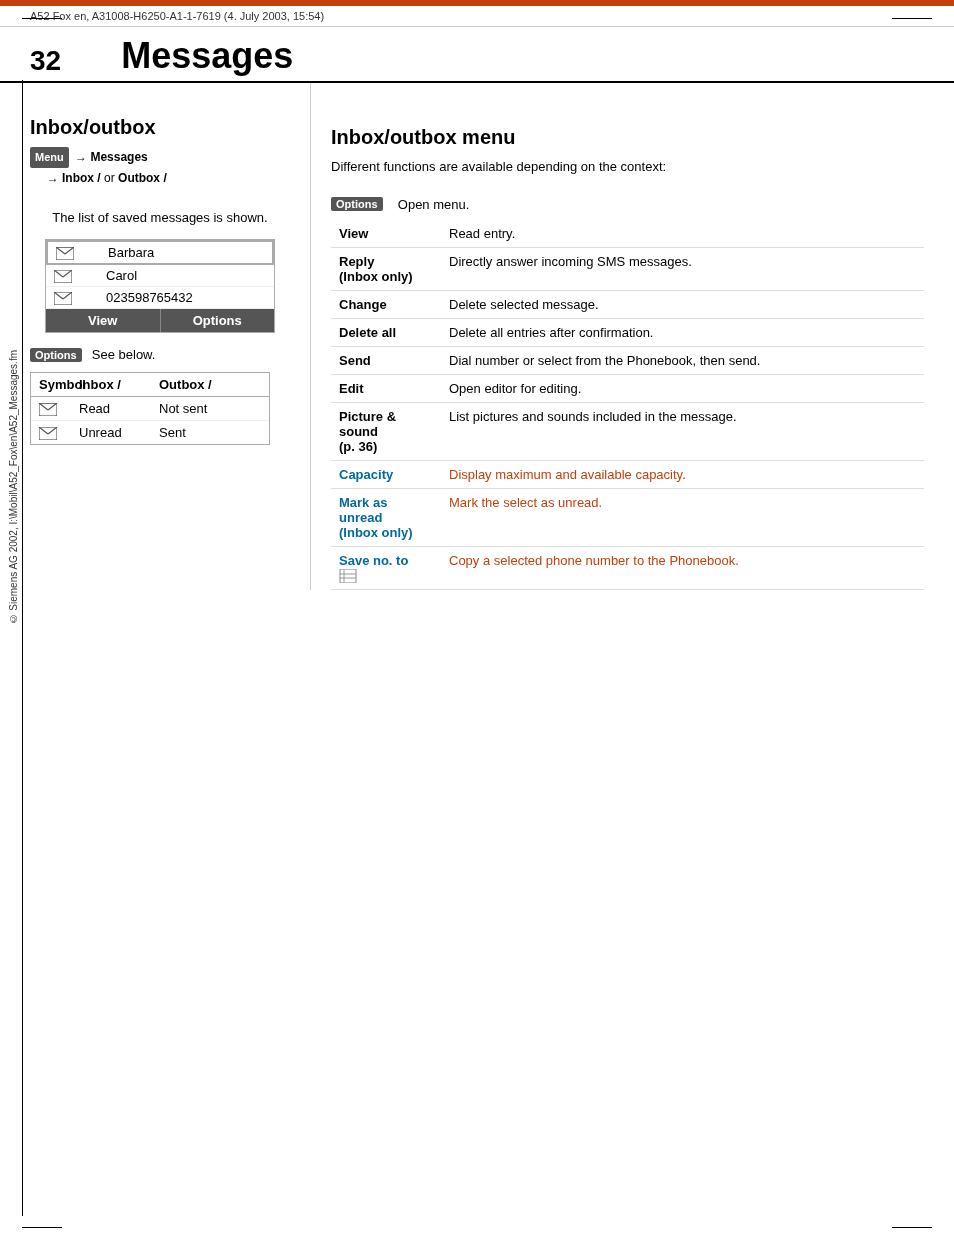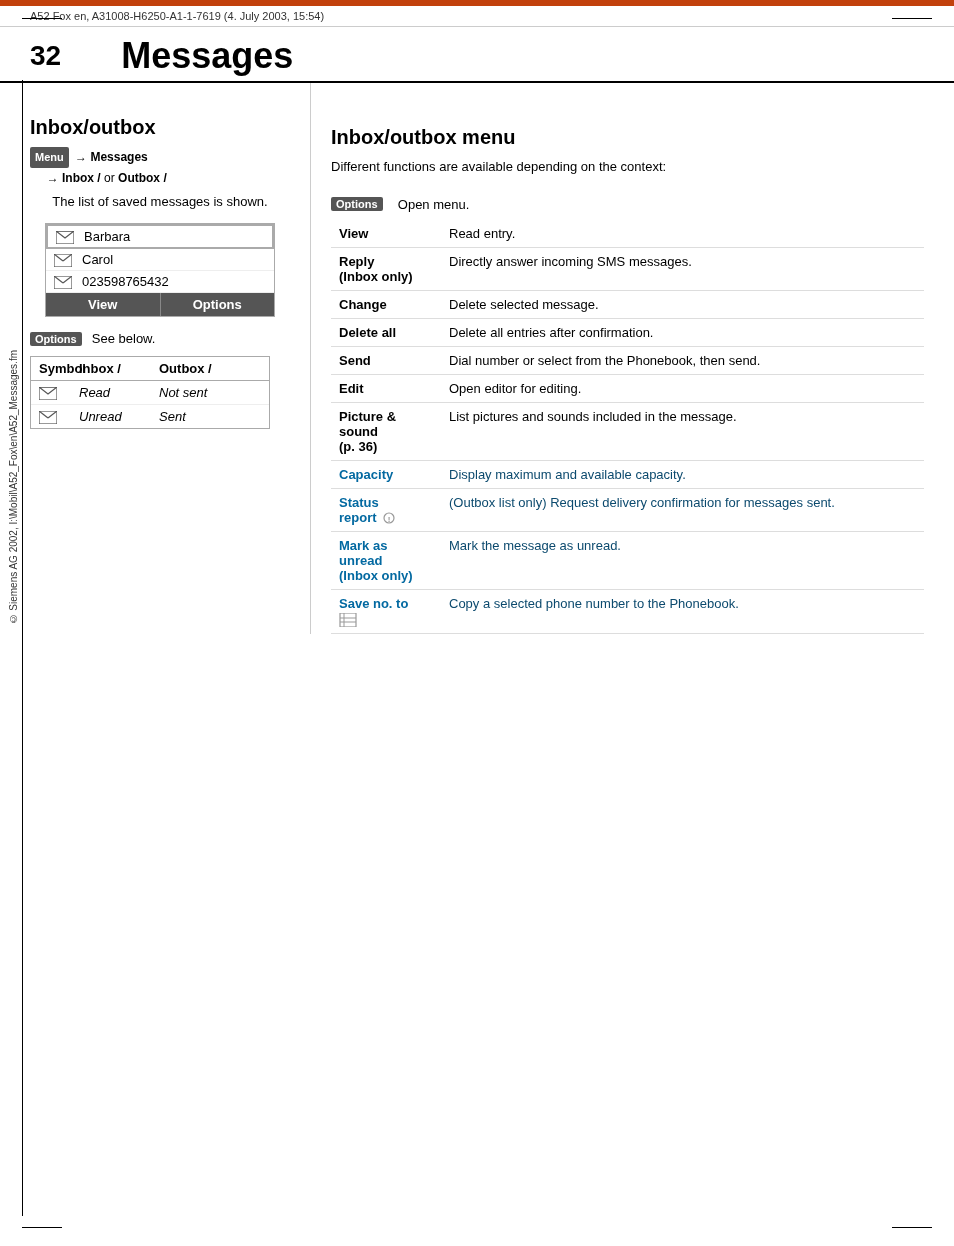--- a/index.html
+++ b/index.html
@@ -39,21 +39,21 @@
     .right-col {
       flex: 1;
       padding-top: 20px;
       padding-left: 20px;
       border-left: 1px solid #ccc;
     }
 
     
     .page-title-row {
       display: flex;
-      align-items: center;
+      align-items: flex-end;
       padding: 8px 30px 4px 30px;
       border-bottom: 2px solid #000;
       margin-bottom: 0;
     }
 
     .page-number {
       font-size: 28px;
       font-weight: bold;
       margin-right: 60px;
     }
@@ -84,37 +84,38 @@
     }
 
     .badge-options {
       background: #555;
       color: #fff;
     }
 
     
     .nav-path {
       font-size: 12px;
-      margin-bottom: 6px;
+      margin-bottom: 22px;
       line-height: 1.7;
     }
 
     
     .msg-list-box {
       border: 1px solid #aaa;
       width: 230px;
       margin: 14px auto 14px auto;
       font-size: 13px;
     }
 
     .msg-item {
       display: flex;
       align-items: flex-start;
       padding: 3px 8px;
       border-bottom: 1px solid #eee;
+      gap: 24px;
     }
 
     .msg-item:last-child {
       border-bottom: none;
     }
 
     .msg-item.selected {
       background: #fff;
       border: 2px solid #aaa;
     }
@@ -163,21 +164,20 @@
       display: flex;
       padding: 4px 8px;
       font-weight: bold;
       border-bottom: 1px solid #aaa;
     }
 
     .symbol-table-row {
       display: flex;
       align-items: flex-end;
       padding: 4px 8px;
-      font-style: italic;
     }
 
     .symbol-table-row + .symbol-table-row {
       border-top: 1px solid #eee;
     }
 
     .sym-col { width: 40px; }
     .inbox-col { width: 80px; }
     .outbox-col { flex: 1; }
 
@@ -284,21 +284,21 @@
     .options-menu-row .badge {
       margin-right: 8px;
     }
 
     .menu-table td.action-name {
       font-weight: bold;
       color: #000;
     }
 
     .menu-table tr.greyed td {
-      color: #0c4a6e;
+      color: #c2410c;
     }
 
     .menu-table tr.greyed td.action-name {
       color: #0369a1;
       font-weight: bold;
     }
   </style>
 </head>
 <body>
 
@@ -466,34 +466,24 @@
         <tr>
           <td class="action-name">Picture &amp;<br>sound<br>(p. 36)</td>
           <td>List pictures and sounds included in the message.</td>
         </tr>
 
         <tr class="greyed">
           <td class="action-name">Capacity</td>
           <td>Display maximum and available capacity.</td>
         </tr>
 
-        <tr class="greyed">
-          <td class="action-name">
-            Status<br>report
-            <svg width="16" height="14" viewBox="0 0 16 14" style="display:inline-block;vertical-align:middle;margin-left:2px;">
-              <circle cx="7" cy="7" r="5" fill="none" stroke="#999" stroke-width="1.2"></circle>
-              <text x="7" y="11" text-anchor="middle" font-size="8" fill="#999">!</text>
-            </svg>
-          </td>
-          <td>(Outbox list only) Request delivery confirmation for messages sent.</td>
-        </tr>
 
         <tr class="greyed">
           <td class="action-name">Mark as<br>unread<br>(Inbox only)</td>
-          <td>Mark the message as unread.</td>
+          <td>Mark the select as unread.</td>
         </tr>
 
         <tr class="greyed">
           <td class="action-name">
             Save no. to<br>
             <svg width="18" height="14" viewBox="0 0 18 14" style="display:inline-block;vertical-align:middle;">
               <rect x="1" y="0" width="16" height="14" fill="none" stroke="#999" stroke-width="1.2"></rect>
               <line x1="1" y1="5" x2="17" y2="5" stroke="#999" stroke-width="1"></line>
               <line x1="1" y1="9" x2="17" y2="9" stroke="#999" stroke-width="1"></line>
               <line x1="5" y1="0" x2="5" y2="14" stroke="#999" stroke-width="1"></line>

